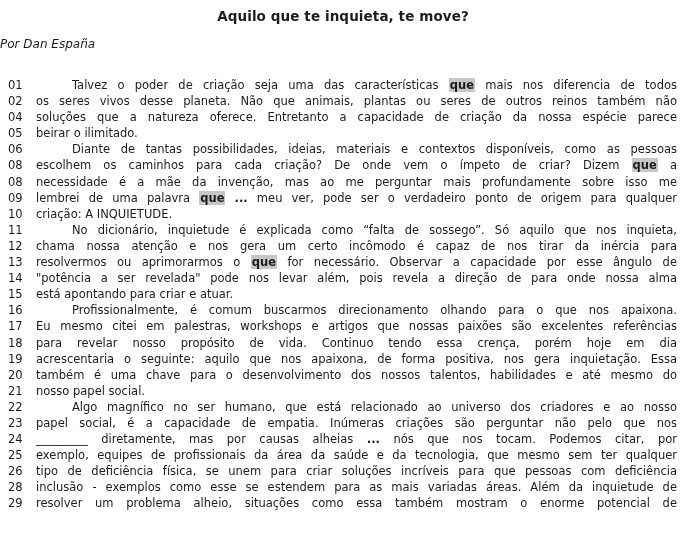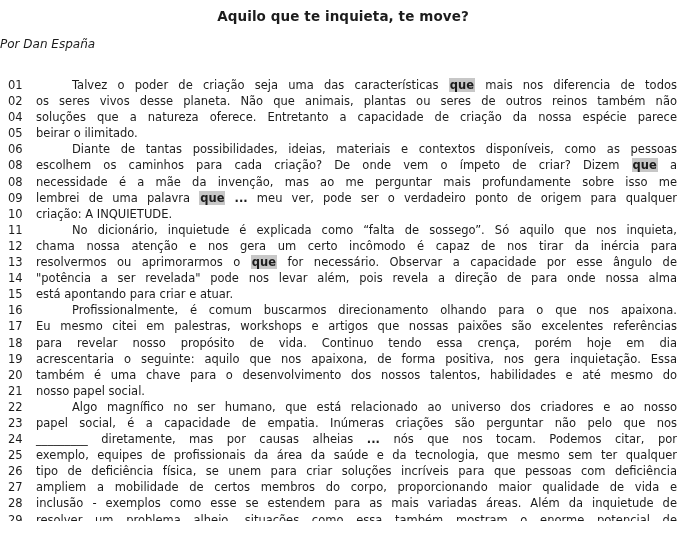--- a/index.html
+++ b/index.html
@@ -161,24 +161,20 @@
       </div>
       <div class="line just">
         <span class="lnum">25</span>
         <span class="ltext"><span>exemplo, equipes de profissionais da área da saúde e da tecnologia, que mesmo sem ter qualquer</span></span>
       </div>
       <div class="line just">
         <span class="lnum">26</span>
         <span class="ltext"><span>tipo de deficiência física, se unem para criar soluções incríveis para que pessoas com deficiência</span></span>
       </div>
       <div class="line just">
-        <span class="lnum">27</span>
-        <span class="ltext"><span>ampliem a mobilidade de certos membros do corpo, proporcionando maior qualidade de vida e</span></span>
-      </div>
-      <div class="line just">
         <span class="lnum">28</span>
         <span class="ltext"><span>inclusão - exemplos como esse se estendem para as mais variadas áreas. Além da inquietude de</span></span>
       </div>
       <div class="line just">
         <span class="lnum">29</span>
         <span class="ltext"><span>resolver um problema alheio, situações como essa também mostram o enorme potencial de</span></span>
       </div>
     </div>
 </div>
 

